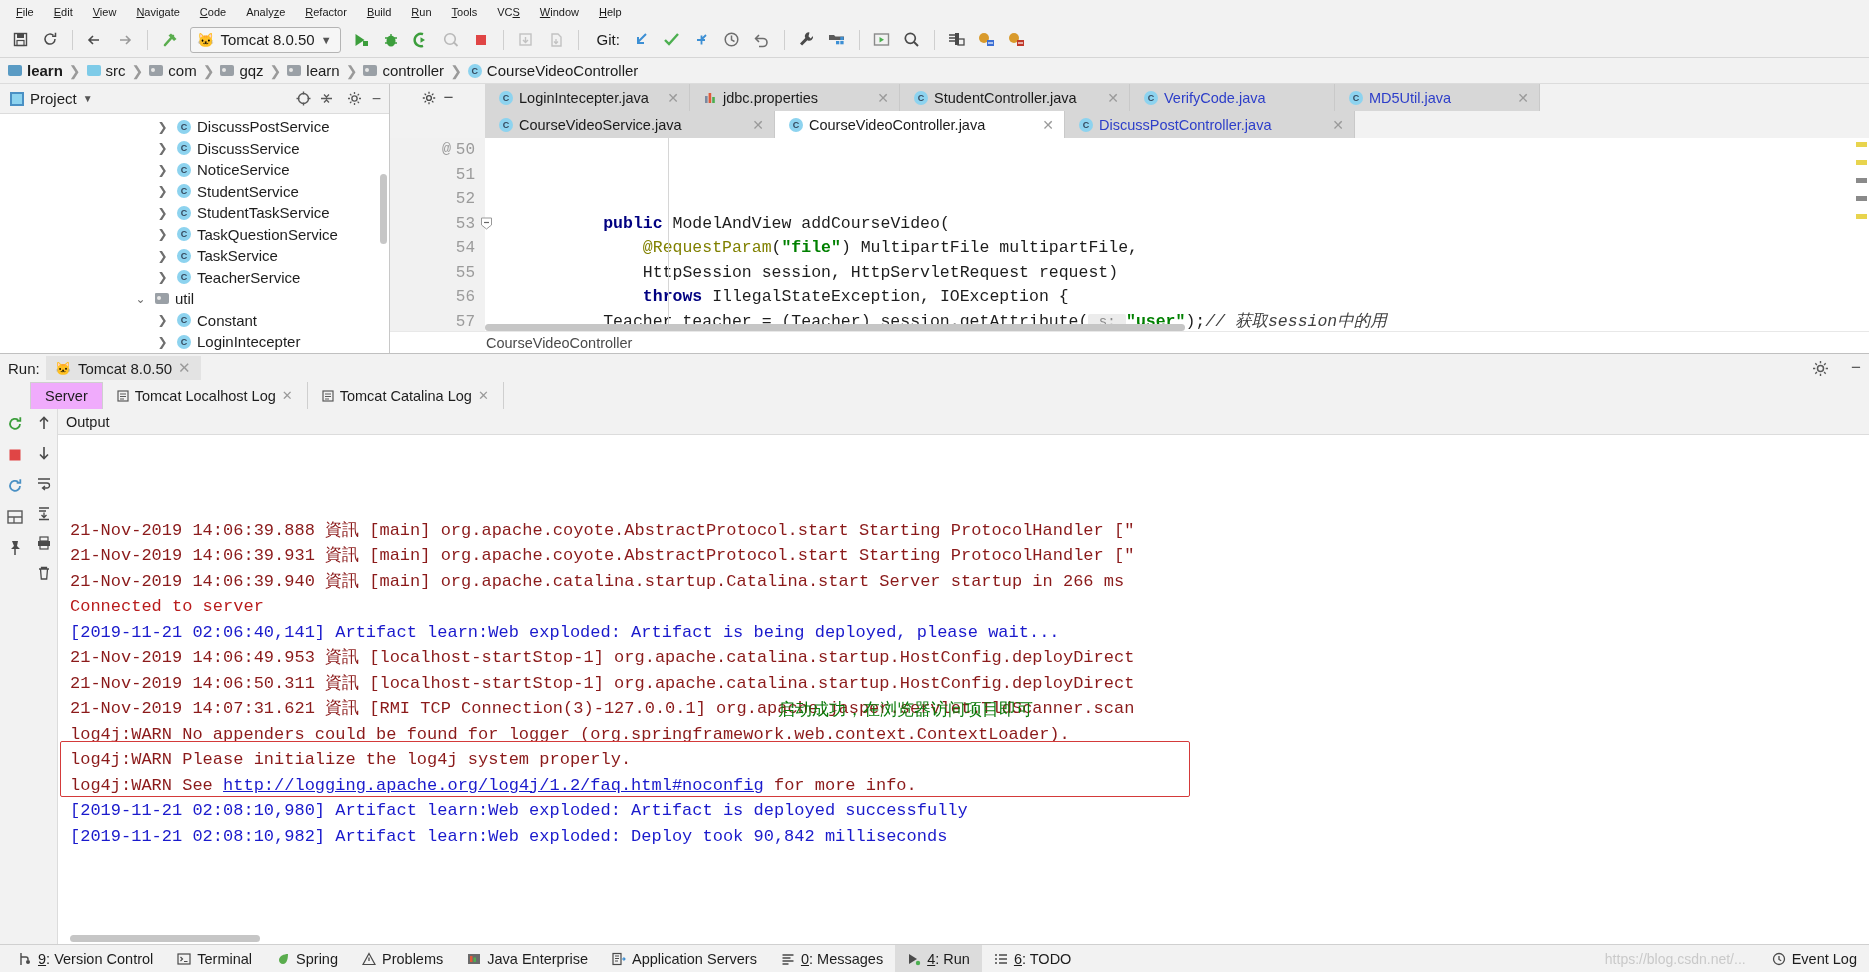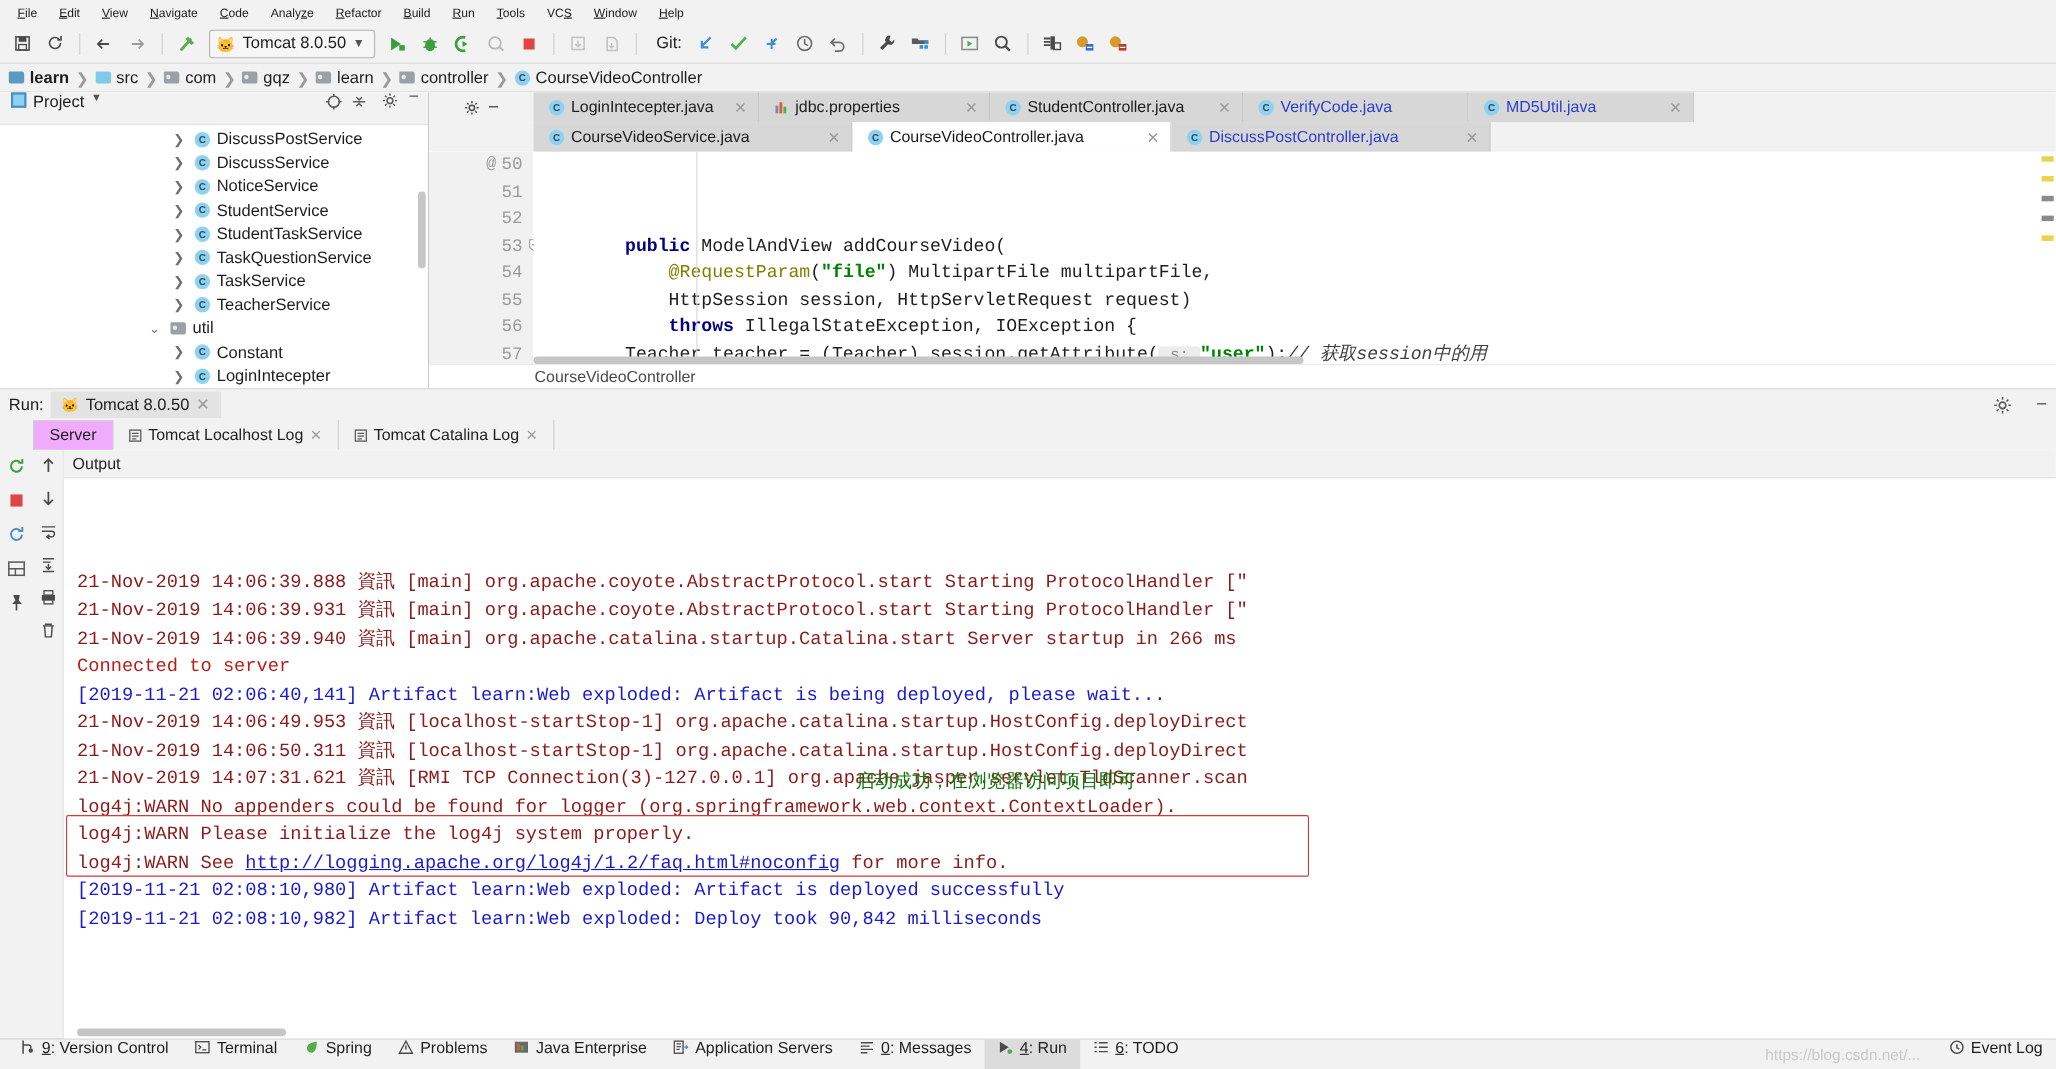--- a/index.html
+++ b/index.html
@@ -63,21 +63,21 @@
     width: 14px; height: 14px; border-radius: 50%; background: #8dd3ef;
     color: #34495e; font-size: 9px; line-height: 14px; text-align: center; font-weight: bold;
   }
 
   
   .middle { flex: 0 0 269px; display: flex; min-height: 0; background: #fff; }
 
   
   .project-panel { width: 390px; flex: 0 0 390px; display: flex; flex-direction: column; background:#fff; border-right: 1px solid #c8c8c8;}
   .proj-header {
-    height: 30px; flex: 0 0 30px; display: flex; align-items: flex-start; background: #f2f2f2;
+    height: 30px; flex: 0 0 30px; display: flex; align-items: center; background: #f2f2f2;
     padding: 0 8px 0 10px; gap: 6px; border-bottom: 1px solid #dcdcdc;
   }
   .proj-header .ttl { font-size: 15px; }
   .proj-header .spacer { flex: 1; }
   .proj-ico-sq { width:14px;height:14px;border:2px solid #4a90c4;background:#8dd3ef;}
   .tree { flex: 1; overflow: hidden; position: relative; padding-top: 2px; background:#fff;}
   .trow { height: 21.5px; display: flex; align-items: center; font-size: 15px; white-space: nowrap; }
   .chev { width: 13px; text-align: center; color: #6f6f6f; font-size: 12px; flex: 0 0 13px; }
   .tlabel { margin-left: 6px; }
   .scroll-v { position:absolute; right:2px; top:60px; width:7px; height:70px; background:#c6c6c6; border-radius:4px;}
@@ -97,21 +97,21 @@
   .tab-gear { width: 40px; display:flex; align-items:center; justify-content:center; background:#f2f2f2; gap:8px; font-size:13px; color:#555;}
 
   .code-wrap { flex: 1; display: flex; min-height: 0; position: relative; overflow: hidden; background:#fff;}
   .gutter { width: 95px; flex: 0 0 95px; background: #f1f1f1; position: relative; }
   .gline { height: 24.5px; line-height: 24.5px; text-align: right; padding-right: 10px; color: #9b9b9b;
            font-family: "Liberation Mono", monospace; font-size: 16px; position: relative;}
   .gline .at { position: absolute; left: 52px; color: #9b9b9b; font-size: 15px; }
   .gline .fold { position: absolute; right: -8px; top: 5px; width: 13px; height: 13px; }
   .code {
     flex: 1; font-family: "Liberation Mono", monospace; font-size: 16.5px; line-height: 24.5px;
-    padding-left: 4px; white-space: pre; overflow: hidden; position: relative; background:#fff;
+    padding-left: 4px; white-space: pre; overflow: hidden; position: relative; background:#fff;margin-left:35px;
   }
   .code .ln { height: 24.5px; }
   .kw { color: #000080; font-weight: bold; }
   .str { color: #008000; font-weight: bold; }
   .ann { color: #808000; }
   .cmt { color: #404040; font-style: italic; }
   .hint { background: #ececec; color: #8a8a8a; font-size: 14px; padding: 0 2px; border-radius:2px;}
   .indent-guide { position:absolute; left:148px; top:0; bottom:0; width:1px; background:#d6d6d6;}
   .code-scroll { position:absolute; right:0; top:0; width:16px; bottom:0; background:#fff; }
   .cs-mark { position:absolute; right:2px; width:11px; height:5px;}
@@ -154,21 +154,21 @@
   .c-black { color: #b91c1c; }
   .link-u { text-decoration: underline; }
   .redbox { position: absolute; border: 1.5px solid #d43a3a; border-radius: 2px; }
   .console-hscroll { position:absolute; left:0; bottom:2px; height:7px; width:190px; background:#c6c6c6; border-radius:4px; margin-left:12px;}
 
   
   .statusbar {
     height: 28px; flex: 0 0 28px; background: #f2f2f2; display: flex; align-items: center;
     font-size: 14.5px; border-top: 1px solid #d0d0d0; padding-left: 6px; gap: 0;
   }
-  .sb-item { display:flex; align-items:flex-start; gap: 6px; padding: 0 12px; height:28px; white-space: nowrap;}
+  .sb-item { display:flex; align-items:center; gap: 6px; padding: 0 12px; height:28px; white-space: nowrap;}
   .sb-item.active { background: #dcdcdc; }
   .sb-item .u { text-decoration: underline; }
   .sb-spacer { flex: 1; }
   .watermark { color: #c9c9c9; font-size: 14px; padding-right: 14px; }
   .ico-sm { display:inline-block; }
   svg { display:block; }
 </style>
 </head>
 <body>
 

